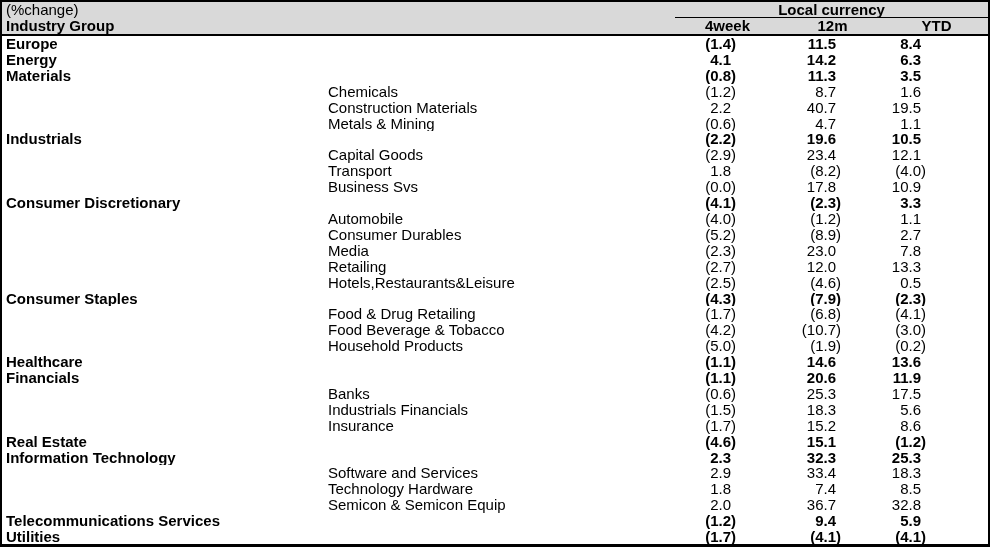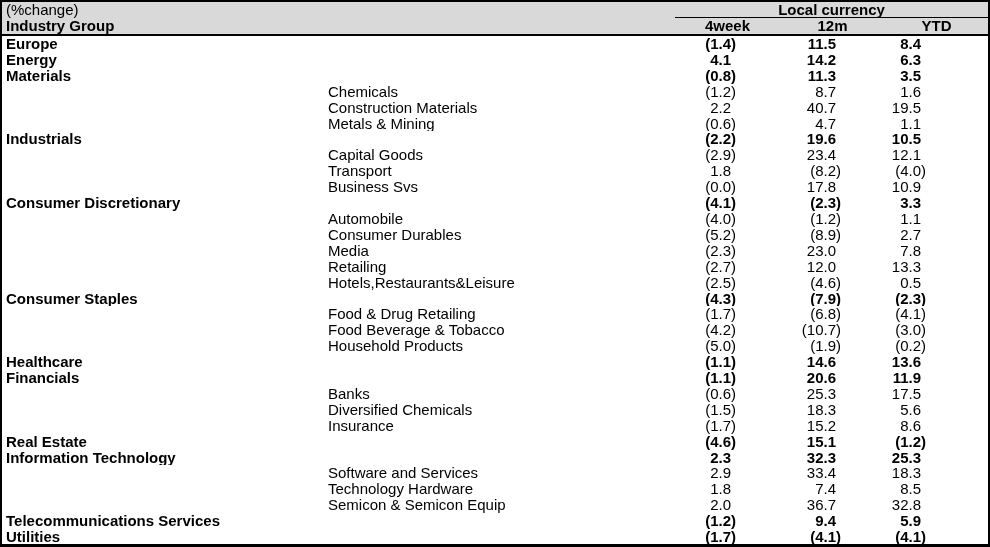--- a/index.html
+++ b/index.html
@@ -254,21 +254,21 @@
         </tr>
         <tr class="row-sub">
           <td class="glabel"></td>
           <td class="slabel">Banks</td>
           <td class="num"><span>(0.6)</span></td>
           <td class="num"><span>25.3</span><span class="ghost">)</span></td>
           <td class="num"><span>17.5</span><span class="ghost">)</span></td>
         </tr>
         <tr class="row-sub">
           <td class="glabel"></td>
-          <td class="slabel">Diversified Chemicals</td>
+          <td class="slabel">Industrials Financials</td>
           <td class="num"><span>(1.5)</span></td>
           <td class="num"><span>18.3</span><span class="ghost">)</span></td>
           <td class="num"><span>5.6</span><span class="ghost">)</span></td>
         </tr>
         <tr class="row-sub">
           <td class="glabel"></td>
           <td class="slabel">Insurance</td>
           <td class="num"><span>(1.7)</span></td>
           <td class="num"><span>15.2</span><span class="ghost">)</span></td>
           <td class="num"><span>8.6</span><span class="ghost">)</span></td>

